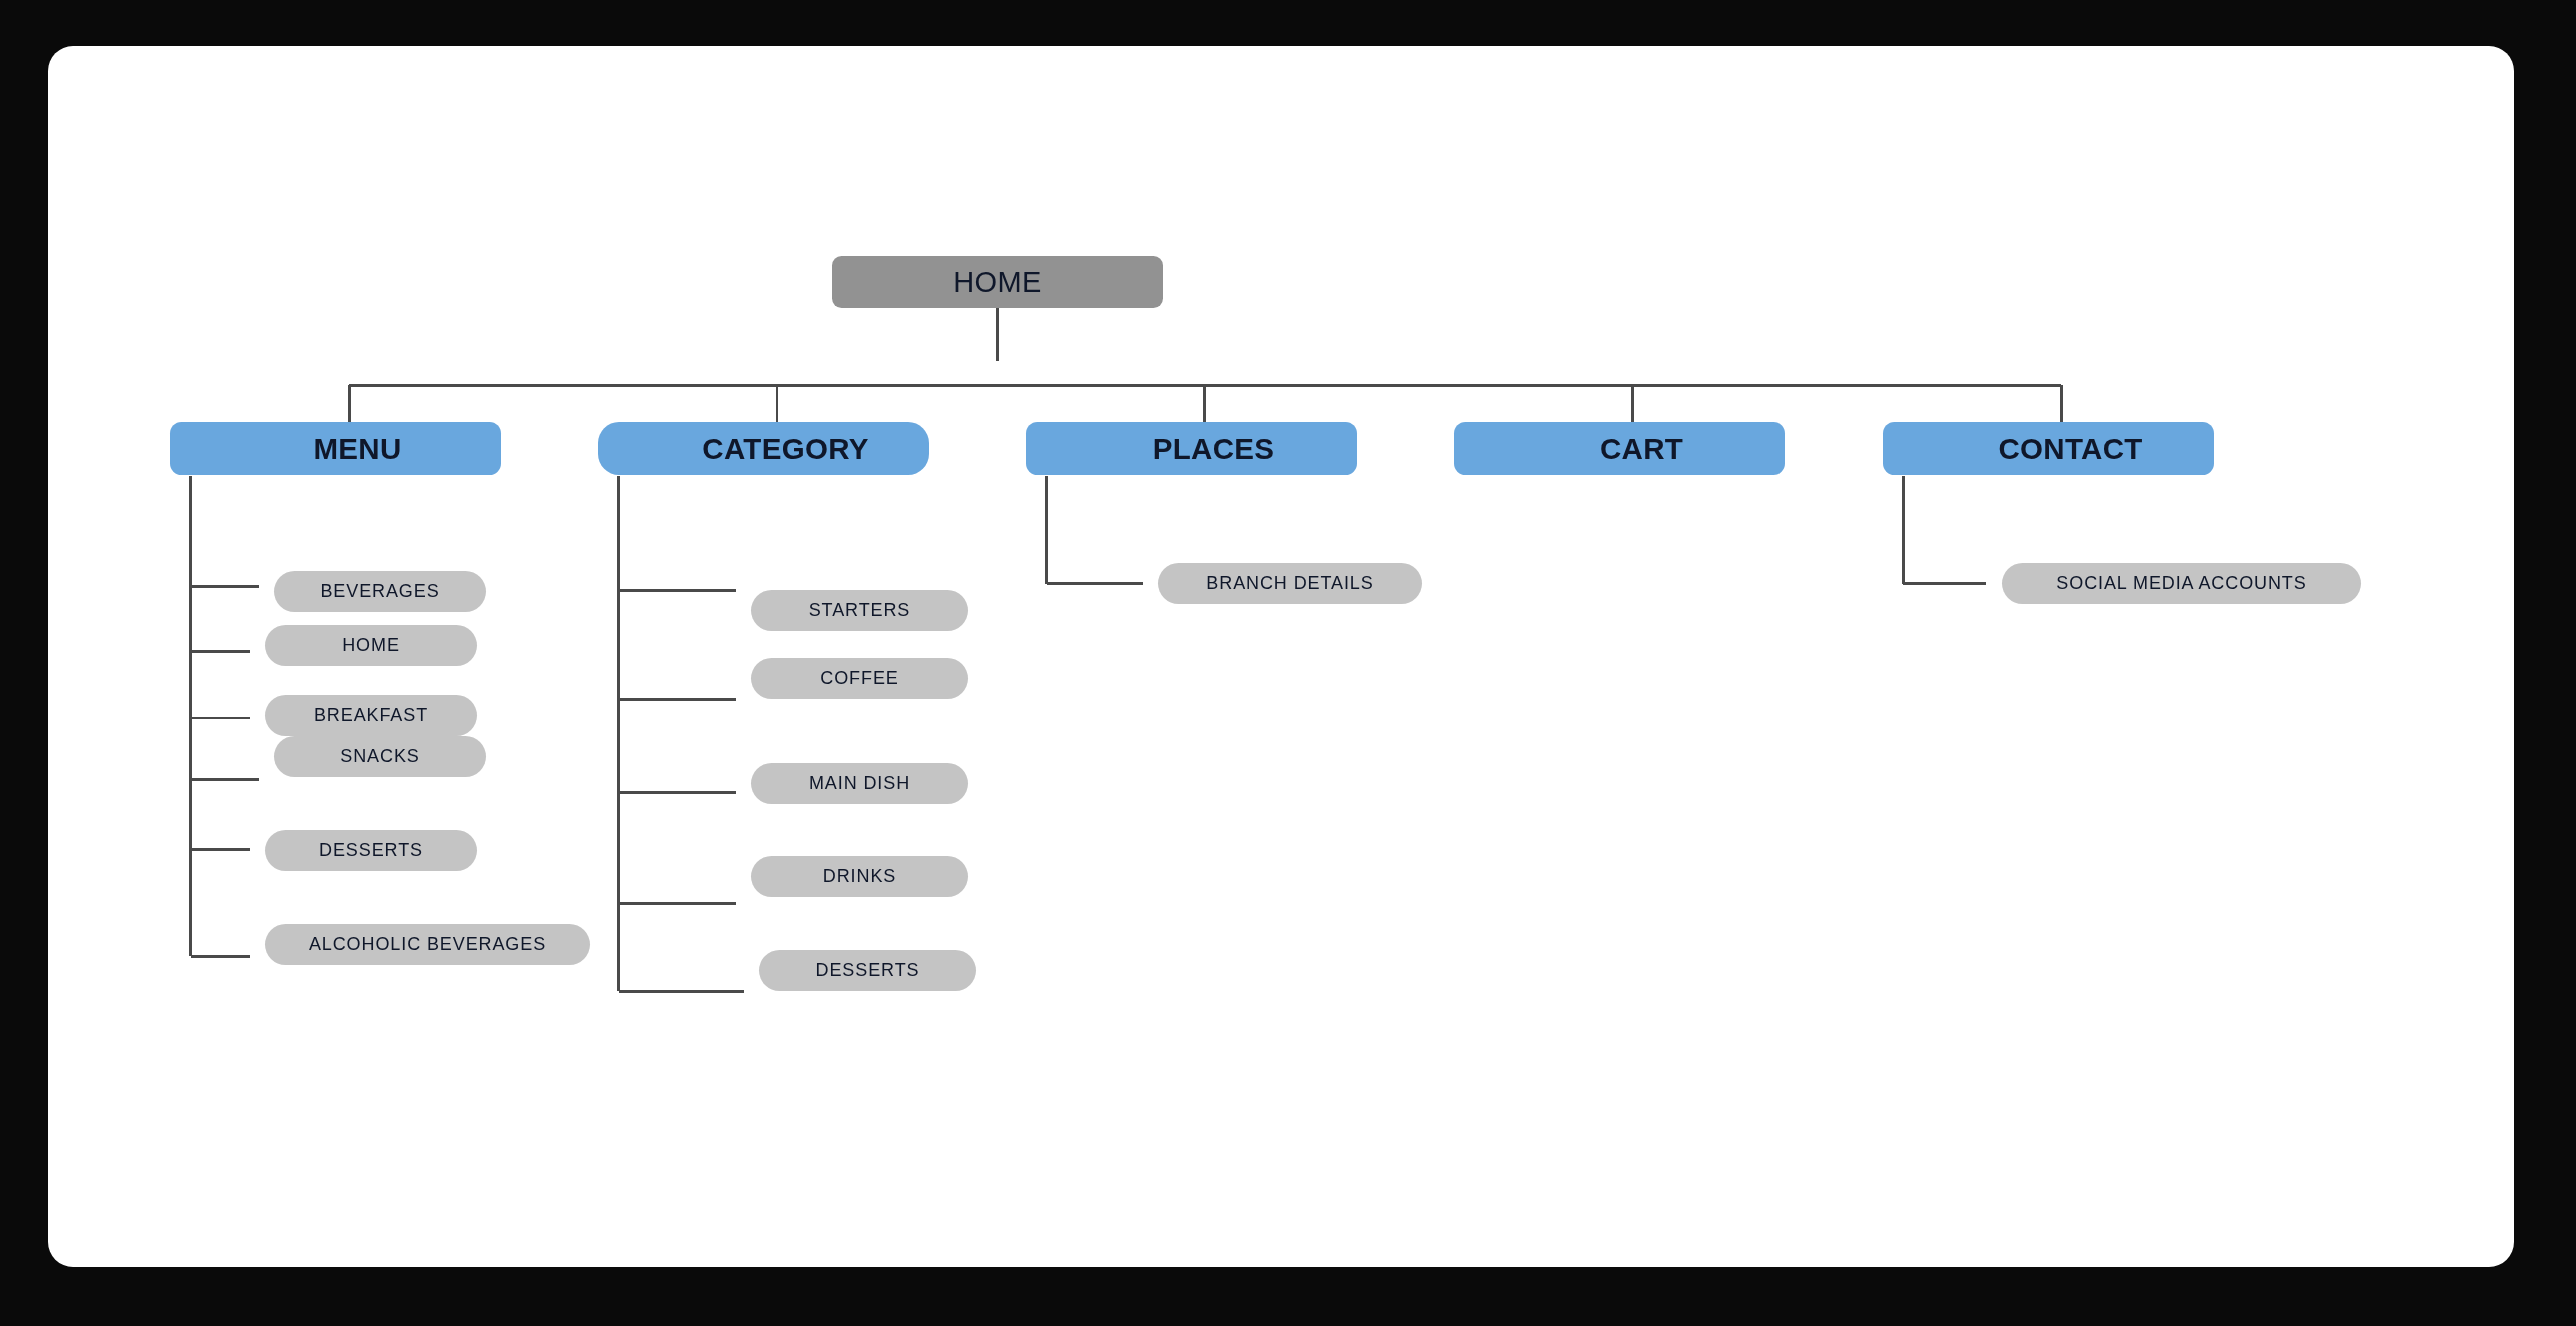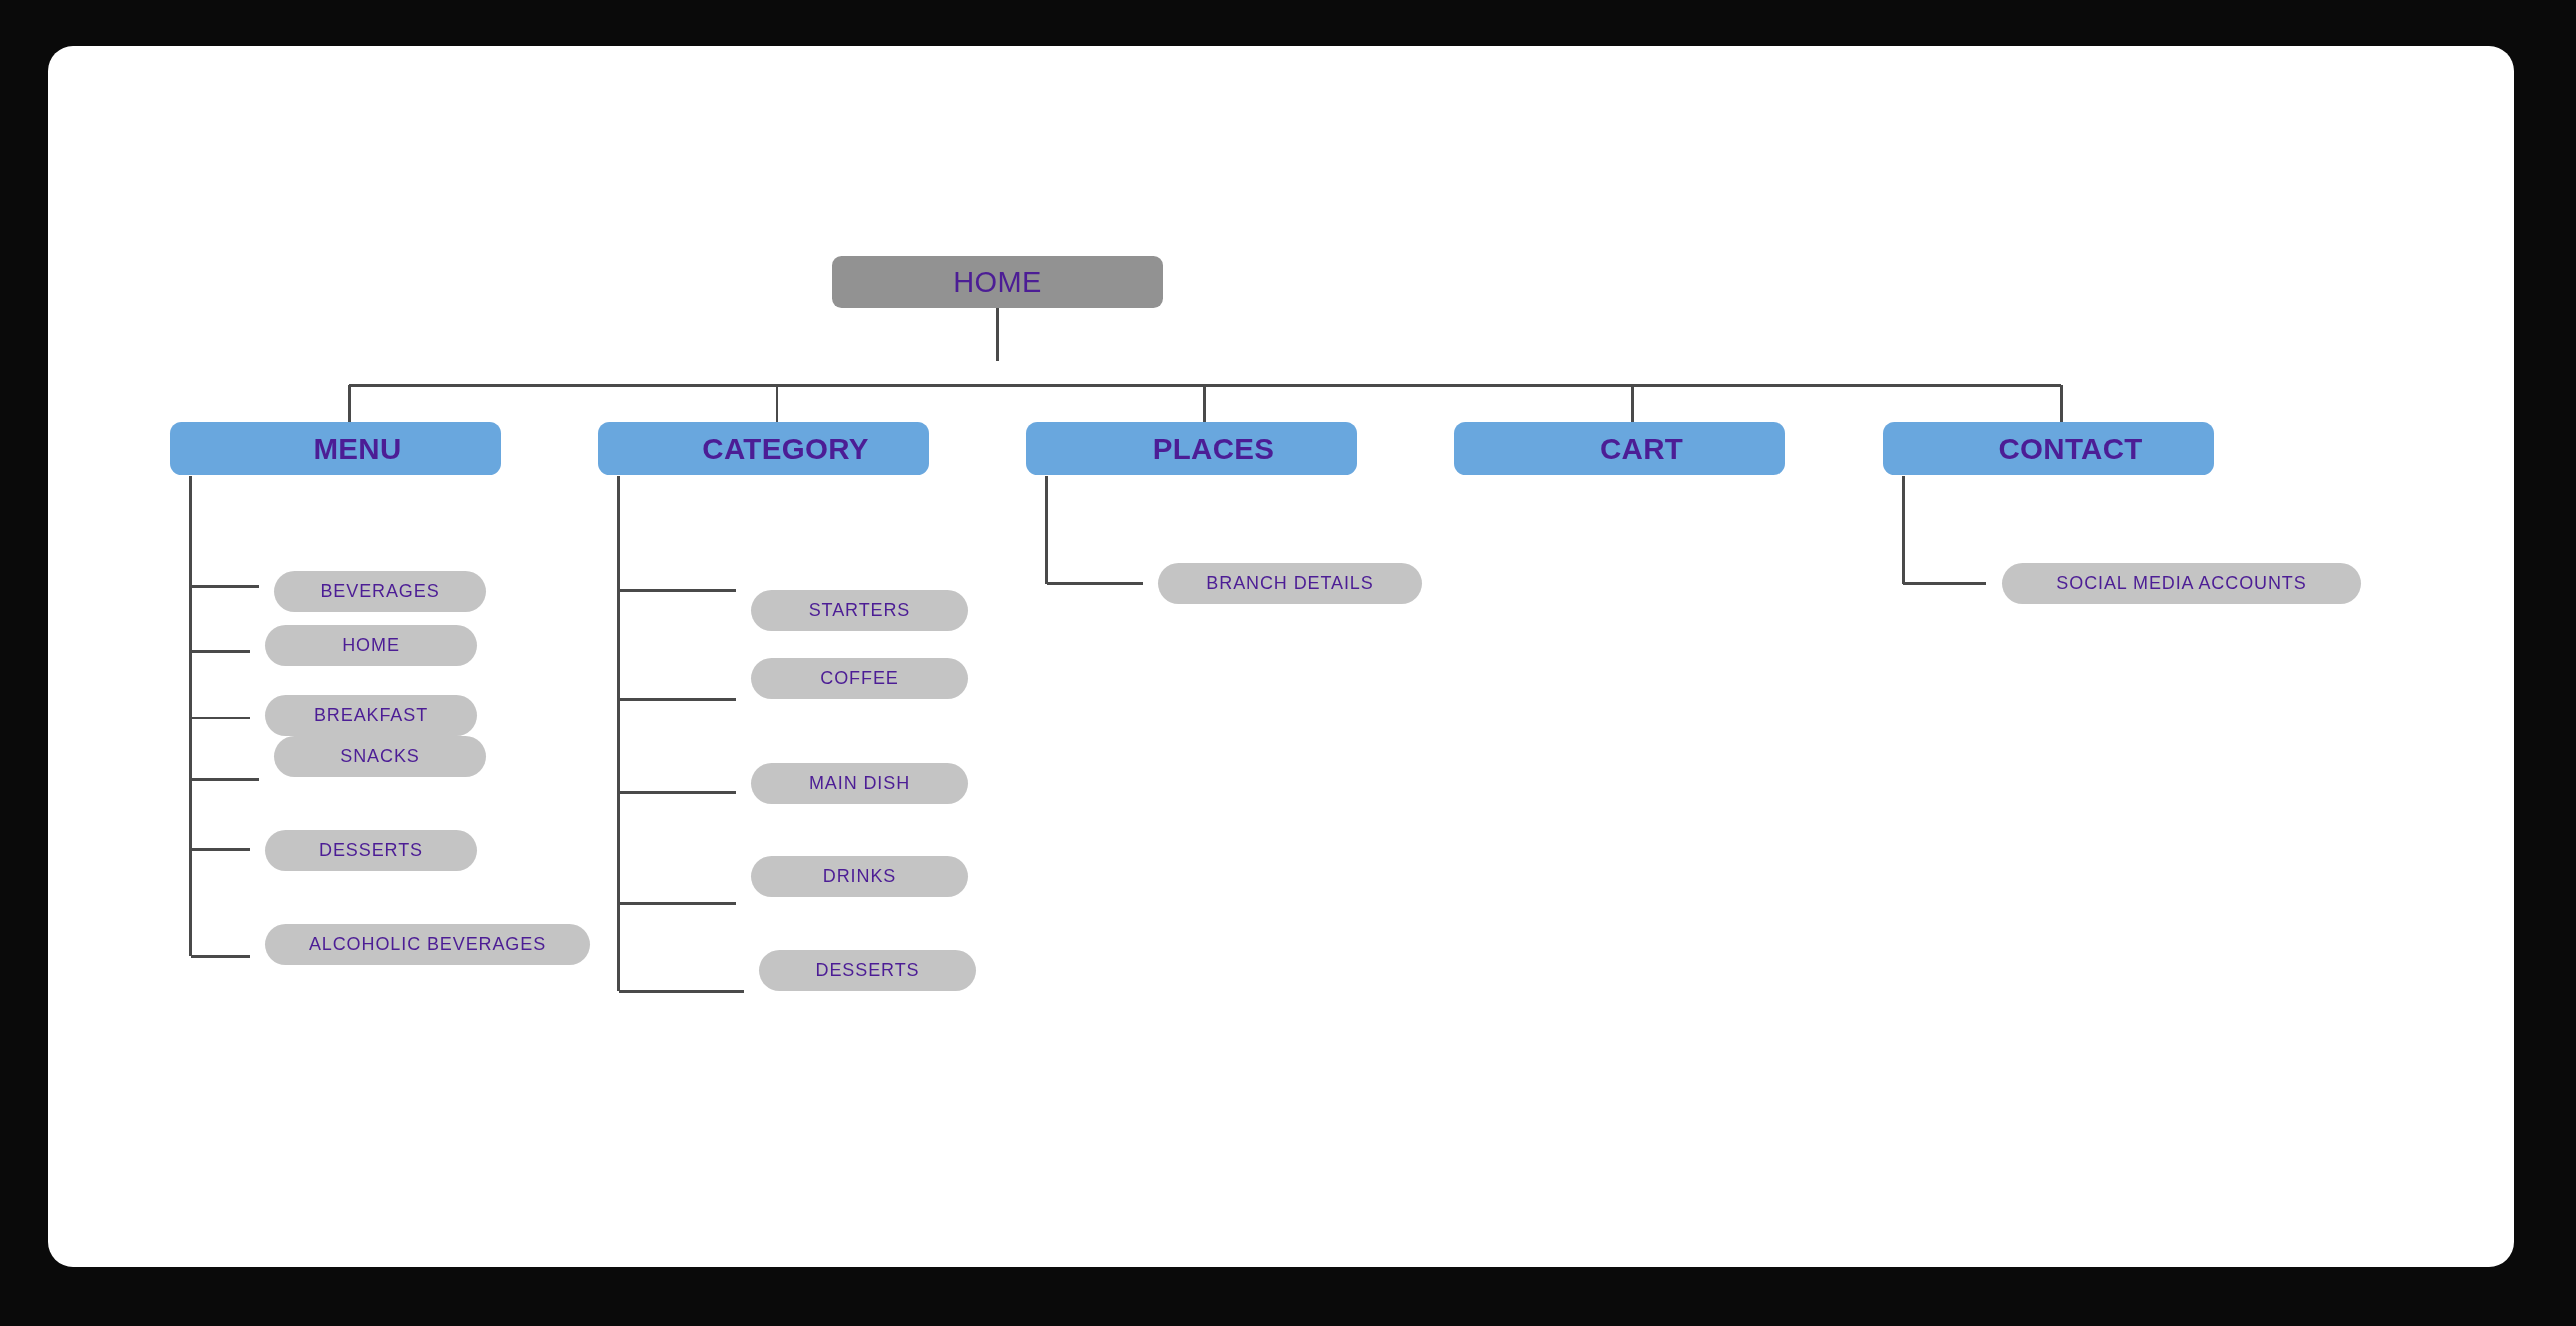--- a/index.html
+++ b/index.html
@@ -40,21 +40,21 @@
     height: 1221px;
     pointer-events: none;
   }
 
   
   .node {
     position: absolute;
     display: flex;
     align-items: center;
     box-sizing: border-box;
-    color: #4c1d95;
+    color: #0f172a;
     white-space: nowrap;
     user-select: none;
   }
 
   .node.root {
     background: #929292;
     border-radius: 9.5px;
     height: 52px;
     font-size: 29px;
     font-weight: 400;
@@ -125,21 +125,21 @@
         <div class="node root" style="left: 784px; top: 210px; width: 331px; height: 52px;">HOME</div>
         <div class="node primary" style="left: 122px; top: 376px; width: 331px; height: 53px;">
           <span class="primary-label">MENU</span>
         </div>
         <div class="node leaf" style="left: 226px; top: 525px; width: 212px; height: 41px;">BEVERAGES</div>
         <div class="node leaf" style="left: 217px; top: 579px; width: 212px; height: 41px;">HOME</div>
         <div class="node leaf" style="left: 217px; top: 634px; width: 212px; height: 41px; margin-top: 15px;">BREAKFAST</div>
         <div class="node leaf" style="left: 226px; top: 690px; width: 212px; height: 41px;">SNACKS</div>
         <div class="node leaf" style="left: 217px; top: 784px; width: 212px; height: 41px;">DESSERTS</div>
         <div class="node leaf" style="left: 217px; top: 878px; width: 325px; height: 41px;">ALCOHOLIC BEVERAGES</div>
-        <div class="node primary" style="left: 550px; top: 376px; width: 331px; height: 53px;">
+        <div class="node primary" style="left: 550px; top: 376px; width: 331px; height: 53px; border-radius: 21px;">
           <span class="primary-label">CATEGORY</span>
         </div>
         <div class="node leaf" style="left: 703px; top: 516px; width: 217px; height: 41px; margin-top: 28px;">STARTERS</div>
         <div class="node leaf" style="left: 703px; top: 612px; width: 217px; height: 41px;">COFFEE</div>
         <div class="node leaf" style="left: 703px; top: 717px; width: 217px; height: 41px;">MAIN DISH</div>
         <div class="node leaf" style="left: 703px; top: 810px; width: 217px; height: 41px;">DRINKS</div>
         <div class="node leaf" style="left: 711px; top: 904px; width: 217px; height: 41px;">DESSERTS</div>
         <div class="node primary" style="left: 978px; top: 376px; width: 331px; height: 53px;">
           <span class="primary-label">PLACES</span>
         </div>

